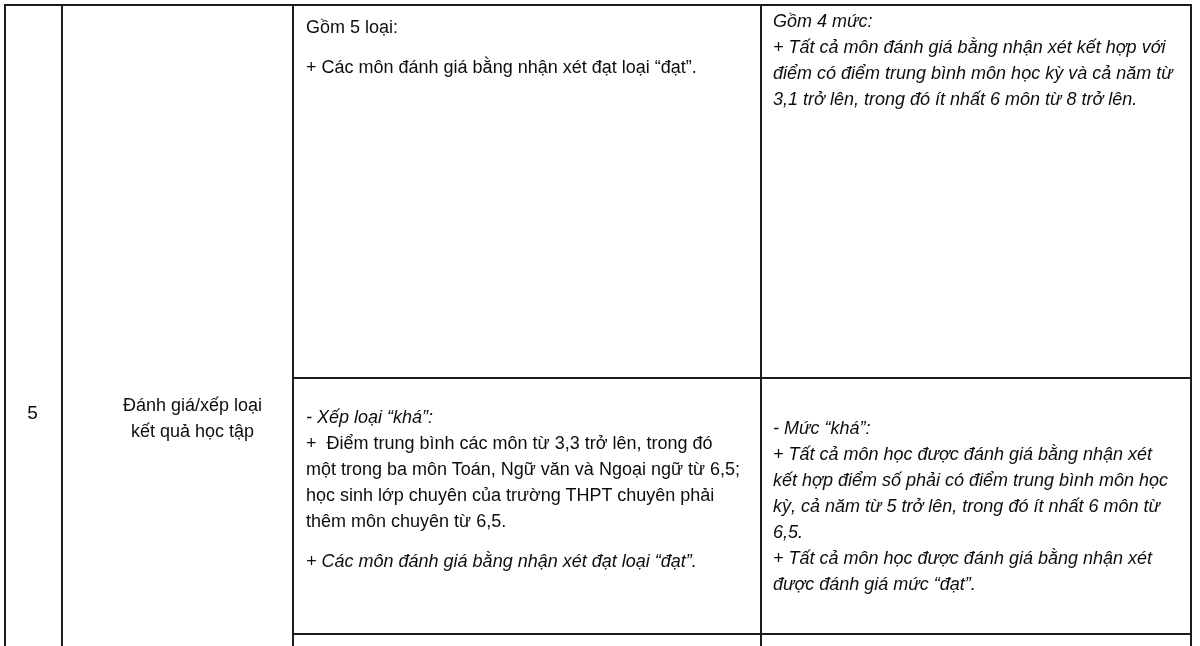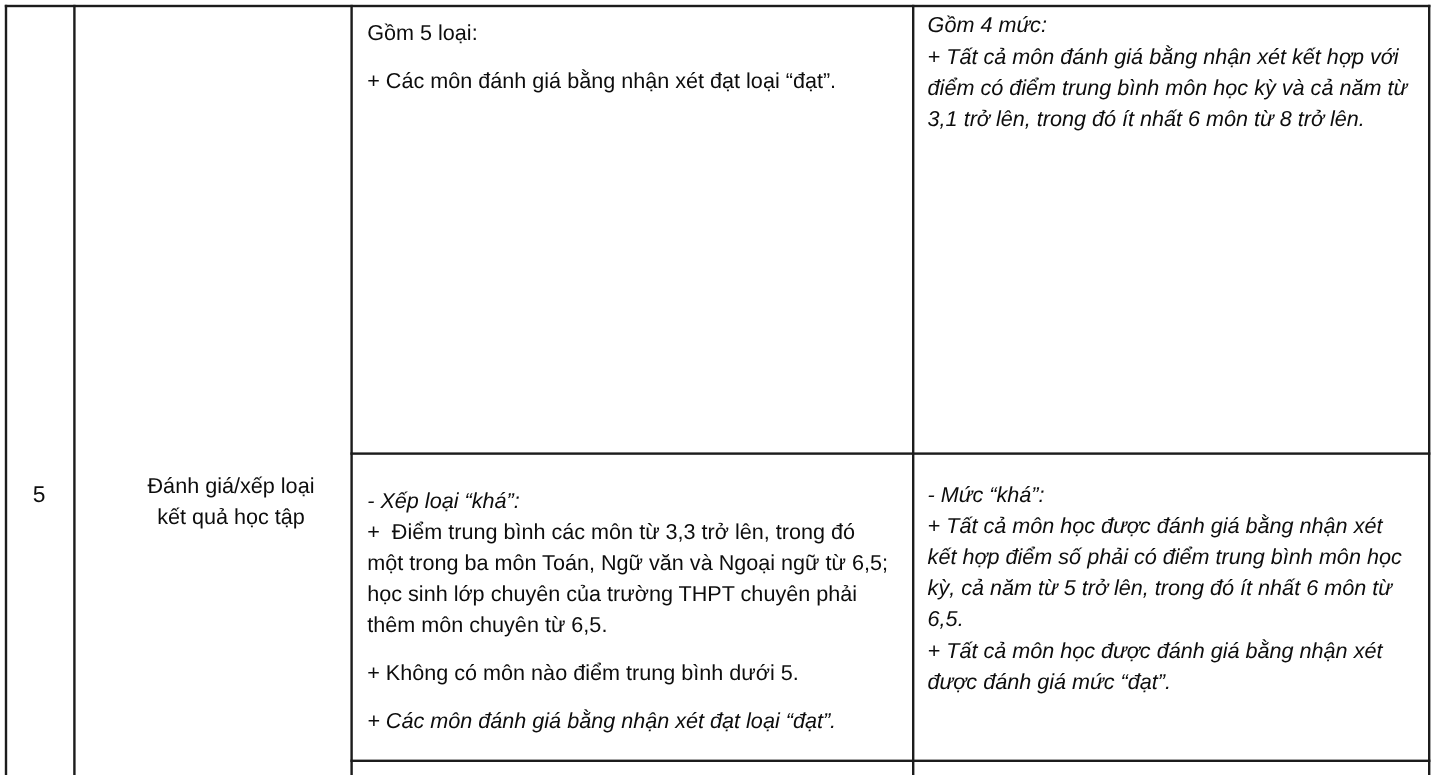--- a/index.html
+++ b/index.html
@@ -17,21 +17,21 @@
   .num-cell{left:4px;top:400px;width:57px;text-align:center;font-size:19px;line-height:26px;}
   .label-cell{left:63px;top:392px;width:229px;text-align:center;font-size:18px;line-height:26px;margin-left:15px;}
   .content{position:absolute;font-size:18px;line-height:26px;}
   .content p{white-space:pre-wrap;margin:0 0 14px 0;}
   .content p.tight{margin:0;font-style:italic;}
   .content p.gap-top{margin:36px 0 0 0;}
   .c3{left:292px;width:468px;padding:8px 13px 0 14px;box-sizing:border-box;}
   .c4{left:760px;width:430px;padding:2px 12px 0 13px;box-sizing:border-box;}
   .b1{top:6px;}
   .b2{top:379px;}
-  .c4.b2{padding-top:20px;}
+  .c4.b2{padding-top:20px;margin-top:16px;}
   .c3.b2{padding-top:25px;}
 </style>
 </head>
 <body>
 
 <div class="canvas">
 
   <div class="hline" style="top:4px;left:4px;width:1188px;"></div>
   <div class="vline" style="left:4px;"></div>
   <div class="vline" style="left:61px;"></div>
@@ -51,21 +51,20 @@
   </div>
 
   <div class="content c3 b1">
     <p>Gồm 5 loại:</p>
     <p>+ Các môn đánh giá bằng nhận xét đạt loại “đạt”.</p>
   </div>
 
   <div class="content c3 b2">
     <p class="tight">- Xếp loại “khá”:</p>
     <p>+  Điểm trung bình các môn từ 3,3 trở lên, trong đó một trong ba môn Toán, Ngữ văn và Ngoại ngữ từ 6,5; học sinh lớp chuyên của trường THPT chuyên phải thêm môn chuyên từ 6,5.</p>
-    <p>+ Không có môn nào điểm trung bình dưới 5.</p>
     <p class="tight">+ Các môn đánh giá bằng nhận xét đạt loại “đạt”.</p>
   </div>
 
   <div class="content c4 b1">
     <p class="tight">Gồm 4 mức:</p>
     <p class="tight">+ Tất cả môn đánh giá bằng nhận xét kết hợp với điểm có điểm trung bình môn học kỳ và cả năm từ 3,1 trở lên, trong đó ít nhất 6 môn từ 8 trở lên.</p>
   </div>
 
   <div class="content c4 b2">
     <p class="tight">- Mức “khá”:</p>

